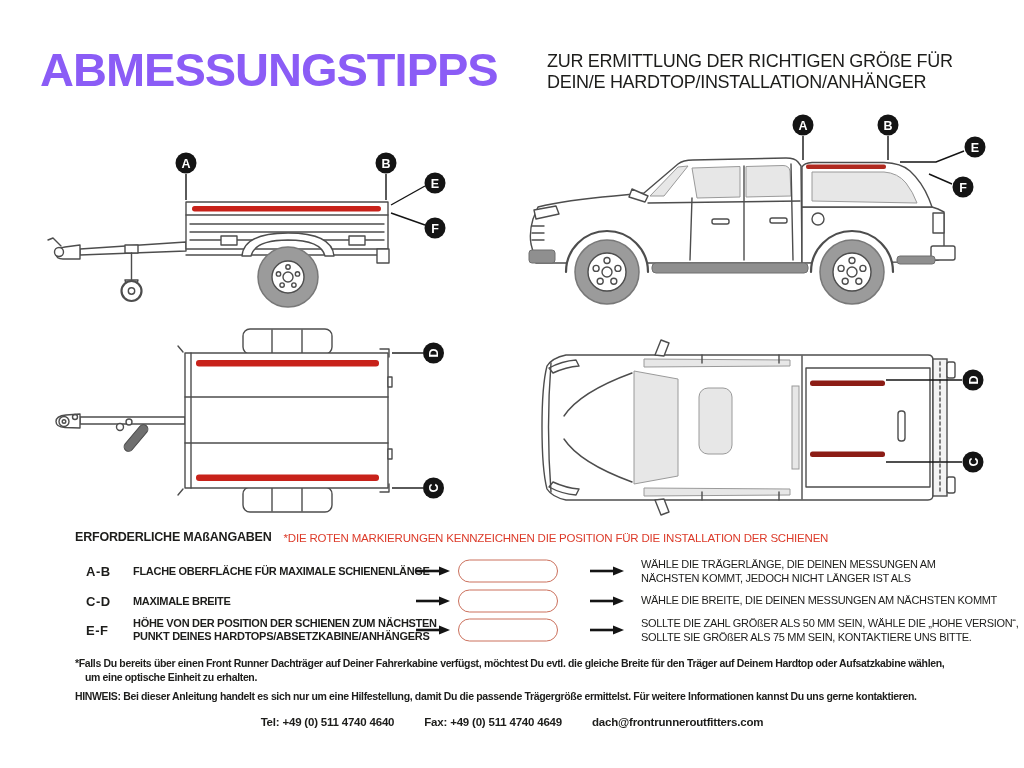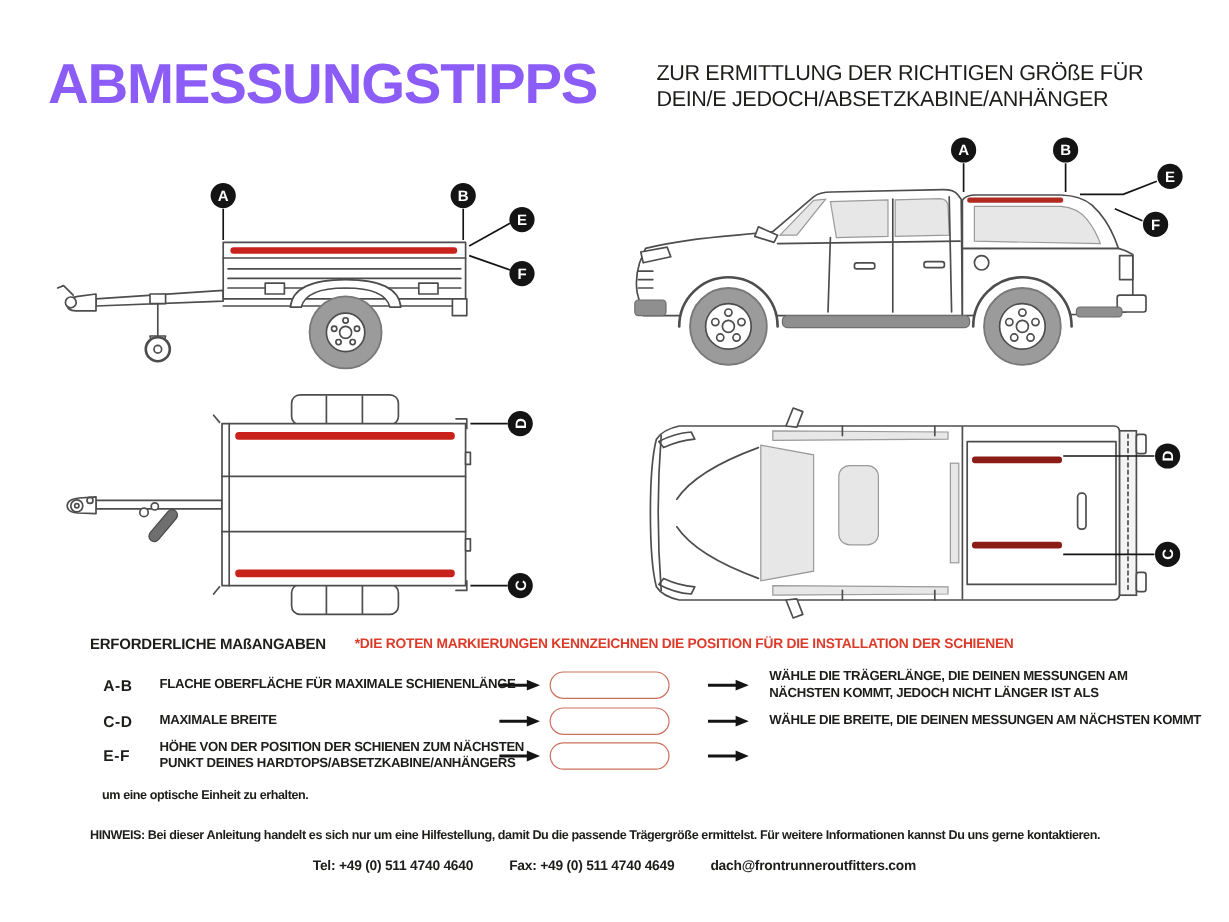--- a/index.html
+++ b/index.html
@@ -13,45 +13,45 @@
   
   .line{stroke:#4d4d4d;fill:none;stroke-width:1.4;stroke-linecap:round;stroke-linejoin:round}
   .fillw{fill:#ffffff;stroke:#4d4d4d;stroke-width:1.4;stroke-linejoin:round}
   .glass{fill:#e7e7e7;stroke:#9a9a9a;stroke-width:1}
   .tire{fill:#9b9b9b;stroke:#787878;stroke-width:1.5}
   .dark{fill:#8f8f8f;stroke:#6f6f6f;stroke-width:1}
   .leader{stroke:#141414;stroke-width:1.4;fill:none}
   .badge-circle{fill:#141414}
   .badge-letter{fill:#ffffff;font-family:"Liberation Sans",sans-serif;font-size:12.5px;font-weight:700;text-anchor:middle}
   
-  .req{left:75px;top:530px;display:flex;gap:24px;align-items:center;white-space:nowrap}
+  .req{left:75px;top:530px;display:flex;gap:12px;align-items:flex-end;white-space:nowrap}
   .req .h{font-size:12.5px;font-weight:700;letter-spacing:-0.2px}
-  .req .n{font-size:11.5px;font-weight:700;letter-spacing:-0.2px;color:#dc3b2a}
+  .req .n{font-size:11.5px;font-weight:400;letter-spacing:-0.2px;color:#dc3b2a}
   .m-row{left:86px;width:940px;height:44px}
   .m-row>*{position:absolute;top:50%;transform:translateY(-50%)}
   .m-key{left:0;font-size:13px;font-weight:700;letter-spacing:.5px}
   .m-desc{left:47px;font-size:11px;font-weight:700;line-height:13px;letter-spacing:-.3px}
   .m-arrow1{left:330px}
   .m-pill{left:372px;width:100px;height:23px;border:1.7px solid #cb705c;border-radius:13px;background:#fff}
   .m-arrow2{left:504px}
-  .m-result{left:555px;font-size:11px;font-weight:700;line-height:13.5px;letter-spacing:-.3px}
+  .m-result{left:555px;font-size:11px;font-weight:400;line-height:13.5px;letter-spacing:-.3px}
   .nw{white-space:nowrap}
   .fn{left:75px;top:656px;font-size:10.5px;font-weight:700;line-height:14px;letter-spacing:-.35px}
   .fn div{white-space:nowrap}
   .fn .l2{padding-left:10px}
   .hinweis{left:75px;top:690px;font-size:10.5px;font-weight:700;letter-spacing:-.35px;white-space:nowrap}
   .footer{left:0;top:716px;width:1024px;display:flex;justify-content:center;gap:30px;font-size:11.5px;font-weight:700;letter-spacing:-.2px}
 </style>
 </head>
 <body>
 
 <h1 class="abs title">ABMESSUNGSTIPPS</h1>
 <div class="abs subtitle">
   <div>ZUR ERMITTLUNG DER RICHTIGEN GRÖßE FÜR</div>
-  <div>DEIN/E JEDOCH/ABSETZKABINE/ANHÄNGER</div>
+  <div>DEIN/E HARDTOP/INSTALLATION/ANHÄNGER</div>
 </div>
 
 <svg class="abs art" width="1024" height="768" viewBox="0 0 1024 768">
 
   <g>
     <path class="fillw" d="M186,242 L80,249 L80,255 L186,251 Z"></path>
     <path class="fillw" d="M80,245 l-15,2 q-9,1 -9,7 q0,5 7,5 l17,0 z"></path>
     <circle class="fillw" cx="59" cy="252" r="4.5"></circle>
     <path class="line" d="M61,246 l-8,-8 l-5,2"></path>
     <rect class="fillw" x="125" y="245" width="13" height="8"></rect>
@@ -304,23 +304,28 @@
   </div>
   <svg class="m-arrow1" width="34" height="10" viewBox="0 0 34 10">
       <line x1="0" y1="5" x2="24" y2="5" stroke="#141414" stroke-width="2.6"></line>
       <polygon points="23,0.5 34,5 23,9.5" fill="#141414"></polygon>
     </svg>
   <div class="m-pill"></div>
   <svg class="m-arrow2" width="34" height="10" viewBox="0 0 34 10">
       <line x1="0" y1="5" x2="24" y2="5" stroke="#141414" stroke-width="2.6"></line>
       <polygon points="23,0.5 34,5 23,9.5" fill="#141414"></polygon>
     </svg>
+  <div class="m-result">
+    <div class="nw">SOLLTE DIE ZAHL GRÖßER ALS 50 MM SEIN, WÄHLE DIE „HOHE VERSION“,</div>
+    <div class="nw">SOLLTE SIE GRÖßER ALS 75 MM SEIN, KONTAKTIERE UNS BITTE.</div>
+  </div>
 </div>
 
 <div class="abs fn">
+  <div>*Falls Du bereits über einen Front Runner Dachträger auf Deiner Fahrerkabine verfügst, möchtest Du evtl. die gleiche Breite für den Träger auf Deinem Hardtop oder Aufsatzkabine wählen,</div>
   <div class="l2">um eine optische Einheit zu erhalten.</div>
 </div>
 
 <div class="abs hinweis">HINWEIS: Bei dieser Anleitung handelt es sich nur um eine Hilfestellung, damit Du die passende Trägergröße ermittelst. Für weitere Informationen kannst Du uns gerne kontaktieren.</div>
 
 <div class="abs footer">
   <span>Tel: +49 (0) 511 4740 4640</span>
   <span>Fax: +49 (0) 511 4740 4649</span>
   <span>dach@frontrunneroutfitters.com</span>
 </div>

